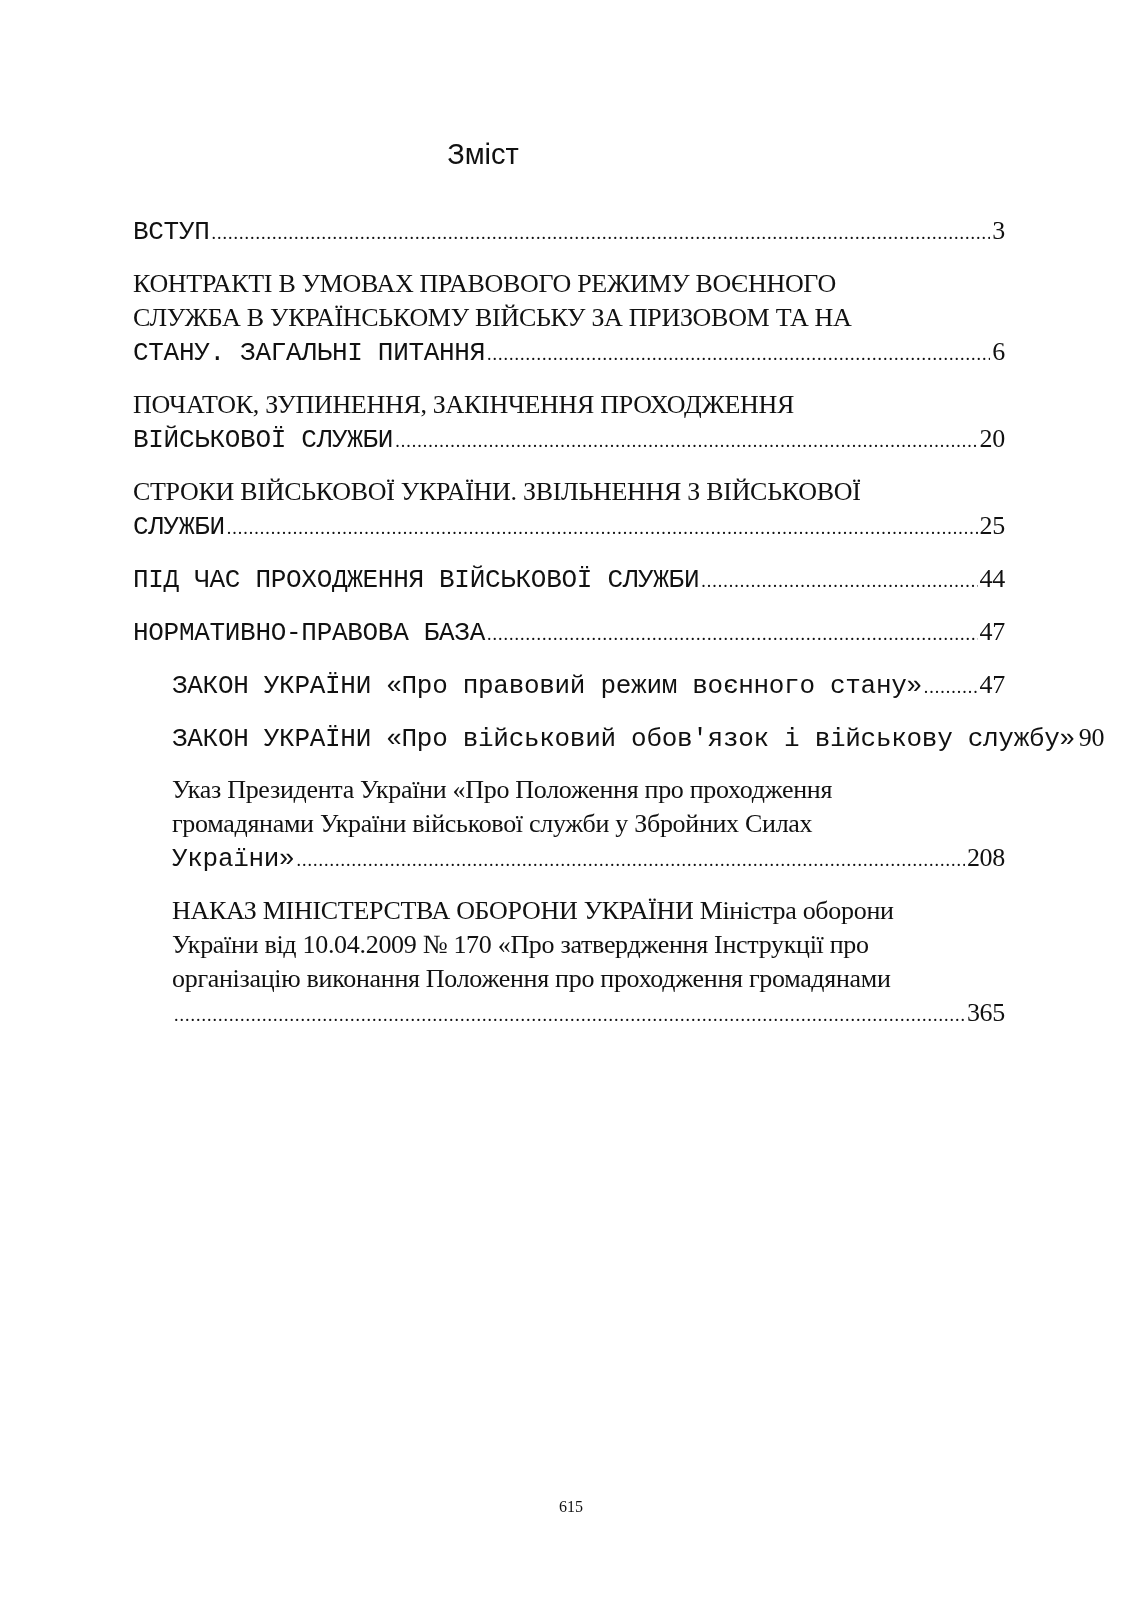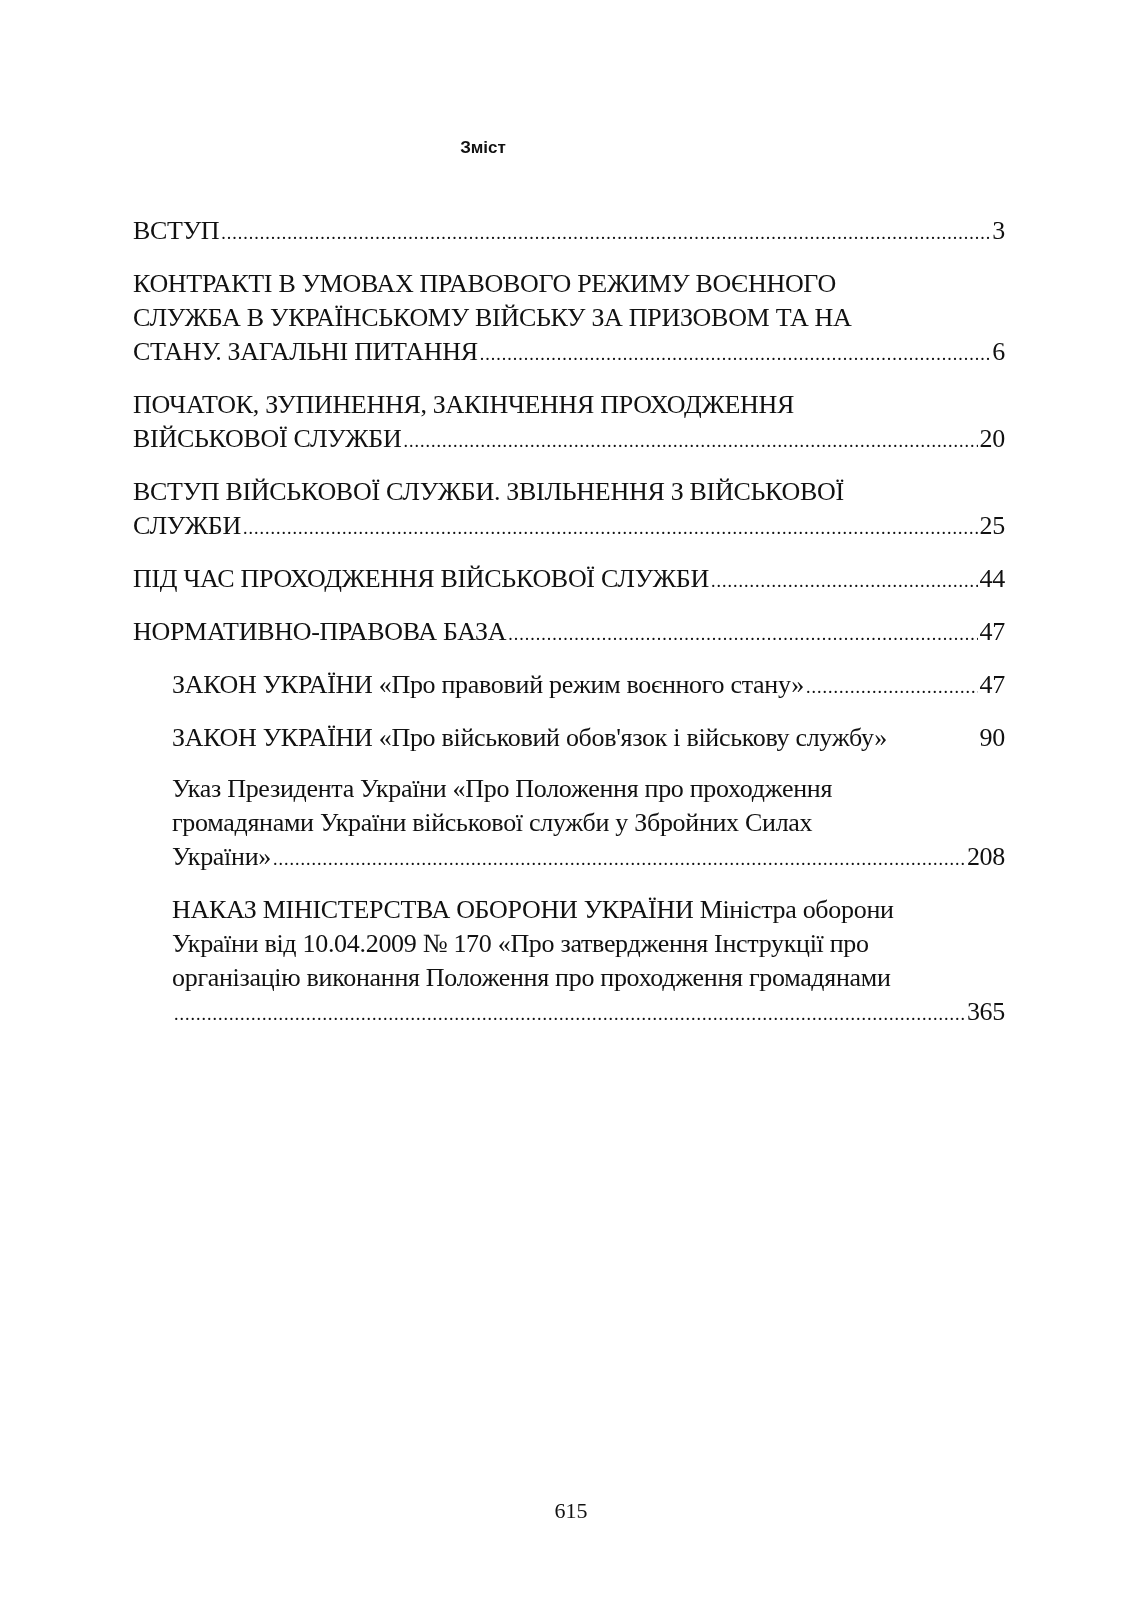--- a/index.html
+++ b/index.html
@@ -14,22 +14,22 @@
       overflow: hidden;
       color: #111111;
     }
     .page-title {
       position: absolute;
       top: 138px;
       left: 0;
       width: 966px;
       text-align: center;
       font-family: "Liberation Sans", sans-serif;
-      font-weight: bold;
-      font-size: 17px;
+      font-weight: normal;
+      font-size: 29px;
       color: #111;
     }
     .toc {
       position: absolute;
       top: 214px;
       left: 133px;
       width: 872px;
       font-family: "Liberation Serif", serif;
       font-size: 26px;
       line-height: 34px;
@@ -46,20 +46,21 @@
       display: block;
       white-space: nowrap;
     }
     .toc-last {
       display: flex;
       align-items: baseline;
       white-space: nowrap;
     }
     .toc-last .label {
       flex: 0 0 auto;
+      font-family: Liberation Mono, monospace;
     }
     .toc-last .leader {
       flex: 1 1 auto;
       overflow: hidden;
       margin: 0 2px;
       letter-spacing: 1px;
       font-size: 18px;
     }
     .toc-last .leader::after {
       content: "..............................................................................................................................................................................................................";
@@ -70,21 +71,21 @@
     .toc-last .page {
       flex: 0 0 auto;
     }
     .page-number {
       position: absolute;
       top: 1498px;
       left: 0;
       width: 1142px;
       text-align: center;
       font-family: "Liberation Serif", serif;
-      font-size: 22px;
+      font-size: 16px;
       color: #111;
     }
   </style>
 </head>
 <body>
 
 <h1 class="page-title" style="margin:0;">Зміст</h1>
 
 <div class="toc">
 
@@ -109,21 +110,21 @@
   <div class="toc-entry">
     <span class="toc-line">ПОЧАТОК, ЗУПИНЕННЯ, ЗАКІНЧЕННЯ ПРОХОДЖЕННЯ</span>
     <div class="toc-last">
       <span class="label">ВІЙСЬКОВОЇ СЛУЖБИ</span>
       <span class="leader"></span>
       <span class="page">20</span>
     </div>
   </div>
 
   <div class="toc-entry">
-    <span class="toc-line">ВСТУП ВІЙСЬКОВОЇ СЛУЖБИ. ЗВІЛЬНЕННЯ  З ВІЙСЬКОВОЇ</span>
+    <span class="toc-line">СТРОКИ ВІЙСЬКОВОЇ УКРАЇНИ. ЗВІЛЬНЕННЯ  З ВІЙСЬКОВОЇ</span>
     <div class="toc-last">
       <span class="label">СЛУЖБИ</span>
       <span class="leader"></span>
       <span class="page">25</span>
     </div>
   </div>
 
   <div class="toc-entry">
     <div class="toc-last">
       <span class="label">ПІД ЧАС ПРОХОДЖЕННЯ ВІЙСЬКОВОЇ СЛУЖБИ</span>

